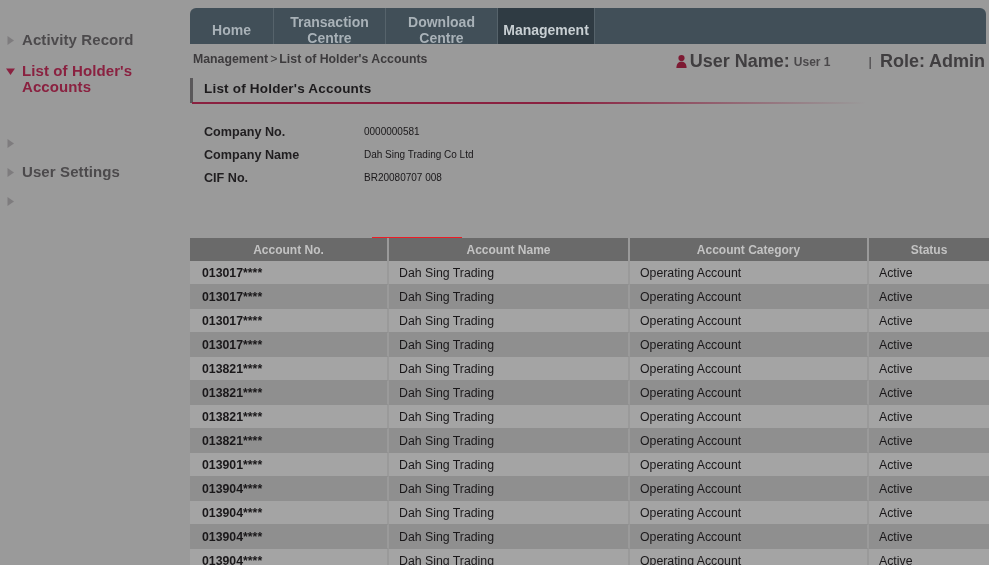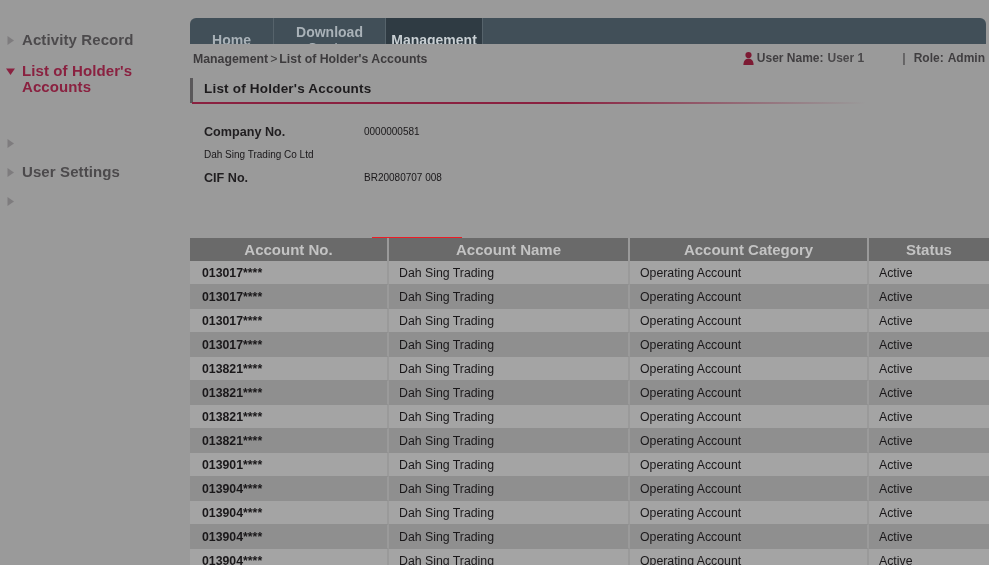--- a/index.html
+++ b/index.html
@@ -46,21 +46,21 @@
     font-weight: bold;
     line-height: 16px;
     color: #4c4a4c;
     letter-spacing: 0.1px;
   }
   .nav-item.expanded .nav-label { color: #8a2140; }
 
   
   #topnav {
     position: absolute;
-    left: 190px; top: 18px;
+    left: 190px; top: 8px;
     width: 796px; height: 44px;
     background: #414f58;
     display: flex;
     align-items: stretch;
     border-radius: 6px;
   }
   .tab {
     position: relative;
     display: flex;
     align-items: center;
@@ -111,21 +111,21 @@
 
   #userinfo {
     position: absolute;
     right: 4px; top: 1px;
     display: flex;
     align-items: center;
     white-space: nowrap;
   }
   #user-icon { margin-right: 3px; line-height: 0; }
   .ui-label {
-    font-size: 12px;
+    font-size: 18px;
     font-weight: bold;
     color: #403e40;
   }
   .ui-value {
     font-size: 12px;
     font-weight: bold;
     color: #4a484a;
     margin-left: 4px;
   }
   .ui-divider {
@@ -214,21 +214,21 @@
   #acct-table {
     position: absolute;
     left: 0px; top: 194px;
     width: 799px;
     border-collapse: separate;
     border-spacing: 0;
   }
   #acct-table th {
     background: #6a6a6a;
     color: #c3c3c3;
-    font-size: 15px;
+    font-size: 12px;
     font-weight: bold;
     height: 23px;
     text-align: center;
     border-right: 2px solid #9a9a9a;
     padding: 0;
   }
   #acct-table th:last-child { border-right: none; }
   #acct-table td {
     font-size: 12.3px;
     color: #1a181a;
@@ -298,20 +298,23 @@
             <polygon points="1.5,0 8,4.5 1.5,9" fill="#7e7c7e"></polygon>
           </svg>
         </span>
       </div>
     </div>
 
   <div id="topnav">
     <div class="tab" id="tab-home">
       <span>Home</span>
     </div>
+    <div class="tab" id="tab-transaction">
+      <span>Transaction Centre</span>
+    </div>
     <div class="tab" id="tab-download">
       <span>Download Centre</span>
     </div>
     <div class="tab active" id="tab-management">
       <span>Management</span>
     </div>
     <div class="tab-filler"></div>
   </div>
 
   <div id="main">
@@ -341,20 +344,21 @@
       <div id="pagetitle">List of Holder's Accounts</div>
       <div id="pagetitle-rule"></div>
     </div>
 
     <div id="company-info">
       <div class="ci-row">
         <div class="ci-label">Company No.</div>
         <div class="ci-value">0000000581</div>
       </div>
       <div class="ci-row">
+        <div class="ci-label">Company Name</div>
         <div class="ci-value">Dah Sing Trading Co Ltd</div>
       </div>
       <div class="ci-row">
         <div class="ci-label">CIF No.</div>
         <div class="ci-value">BR20080707 008</div>
       </div>
     </div>
 
     <div id="refresh-highlight"></div>
     <button id="refresh-button">Refresh</button>

